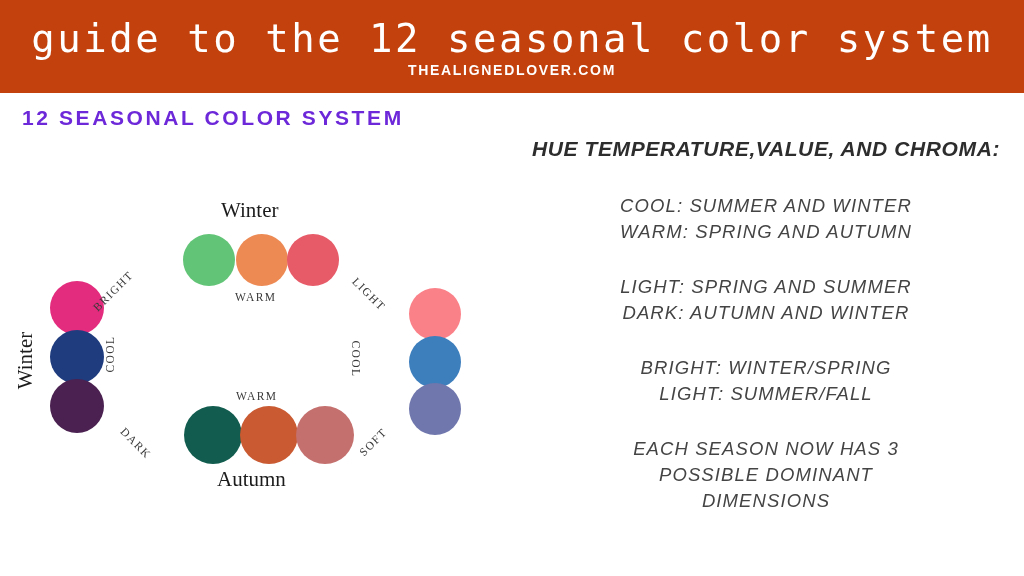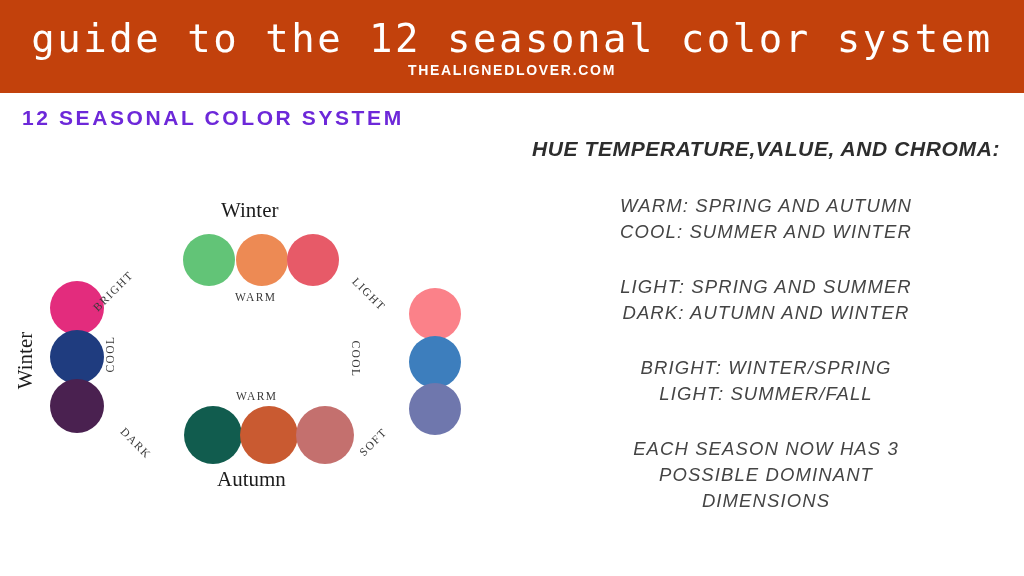--- a/index.html
+++ b/index.html
@@ -176,22 +176,22 @@
   <div class="axis-label rot-neg45" style="left:113px; top:285px; width:60px; margin-left:-30px; text-align:center;">BRIGHT</div>
   <div class="axis-label rot-pos45" style="left:369px; top:288px; width:56px; margin-left:-28px; text-align:center;">LIGHT</div>
   <div class="axis-label rot-pos45" style="left:136px; top:437px; width:54px; margin-left:-27px; text-align:center;">DARK</div>
   <div class="axis-label rot-neg45" style="left:373px; top:436px; width:54px; margin-left:-27px; text-align:center;">SOFT</div>
 </div>
 
 <div class="panel">
   <div class="panel-heading">HUE TEMPERATURE,VALUE, AND CHROMA:</div>
 
   <div class="panel-block">
+    <span class="line">COOL: SUMMER AND WINTER</span>
     <span class="line">WARM: SPRING AND AUTUMN</span>
-    <span class="line">COOL: SUMMER AND WINTER</span>
   </div>
 
   <div class="panel-block">
     <span class="line">LIGHT: SPRING AND SUMMER</span>
     <span class="line">DARK: AUTUMN AND WINTER</span>
   </div>
 
   <div class="panel-block">
     <span class="line">BRIGHT: WINTER/SPRING</span>
     <span class="line">LIGHT: SUMMER/FALL</span>

